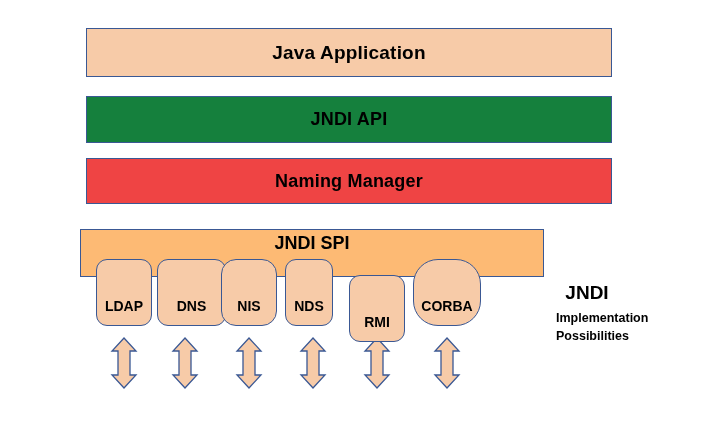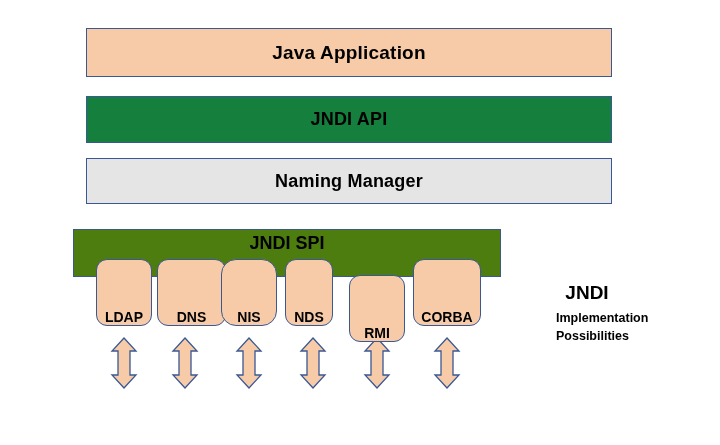--- a/index.html
+++ b/index.html
@@ -42,33 +42,33 @@
   }
   #bar-jndi-api {
     top: 96px;
     height: 47px;
     background: #15803d;
     font-size: 18px;
   }
   #bar-naming-manager {
     top: 158px;
     height: 46px;
-    background: #e5e5e5;
+    background: #ef4444;
     font-size: 18px;
   }
 
   
   #bar-jndi-spi {
     position: absolute;
-    left: 73px;
+    left: 80px;
     top: 229px;
-    width: 428px;
+    width: 464px;
     height: 48px;
     box-sizing: border-box;
-    background: #4d7c0f;
+    background: #fdba74;
     border: 1.6px solid #3A5894;
   }
   #jndi-spi-label {
     position: absolute;
     left: 0;
     top: 3px;
     width: 100%;
     text-align: center;
     font-size: 18px;
     font-weight: bold;
@@ -80,20 +80,21 @@
     position: absolute;
     top: 259px;
     height: 67px;
     box-sizing: border-box;
     background: #F7CBA8;
     border: 1.3px solid #3A5894;
     border-radius: 11px;
     display: flex;
     align-items: flex-end;
     justify-content: center;
+    padding-bottom: 11px;
     font-size: 14px;
     font-weight: bold;
     color: #000000;
     z-index: 5;
   }
 
   
   .arrow-updown {
     position: absolute;
     top: 337px;
@@ -166,21 +167,21 @@
   </div>
   <div class="provider-box" style="left:221px; width:56px;border-radius:15px;">
     <span>NIS</span>
   </div>
   <div class="provider-box" style="left:285px; width:48px;">
     <span>NDS</span>
   </div>
   <div class="provider-box" style="left:349px; width:56px;margin-top:16px;">
     <span>RMI</span>
   </div>
-  <div class="provider-box" style="left:413px; width:68px;">
+  <div class="provider-box" style="left:413px; width:68px;border-radius:25px;">
     <span>CORBA</span>
   </div>
 
   <div class="arrow-updown" style="left:110px;">
     <svg width="28" height="52" viewBox="0 0 28 52" xmlns="http://www.w3.org/2000/svg">
       <polygon points="14,1 26,14 20,14 20,38 26,38 14,51 2,38 8,38 8,14 2,14" fill="#F7CBA8" stroke="#3A5894" stroke-width="1.3" stroke-linejoin="miter"></polygon>
     </svg>
   </div>
   <div class="arrow-updown" style="left:171px;">
     <svg width="28" height="52" viewBox="0 0 28 52" xmlns="http://www.w3.org/2000/svg">

